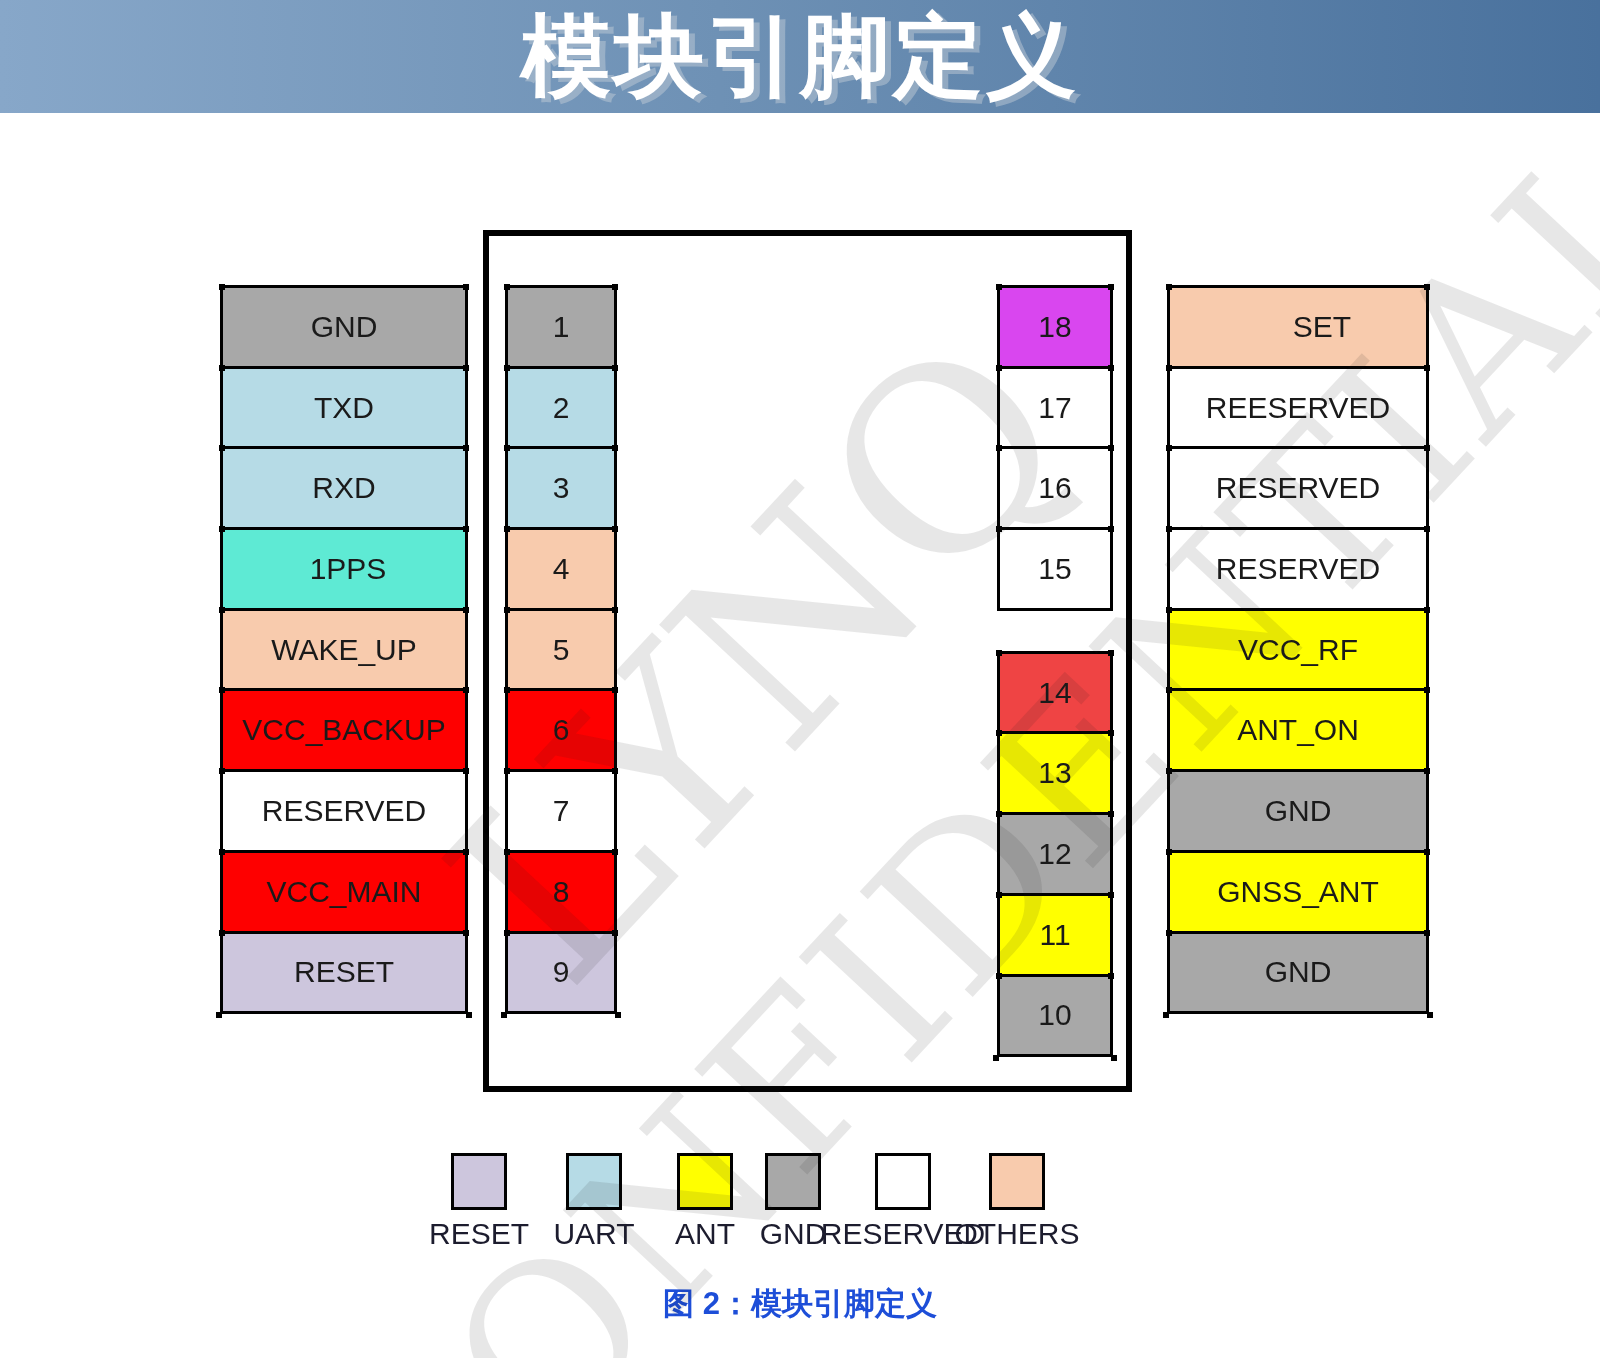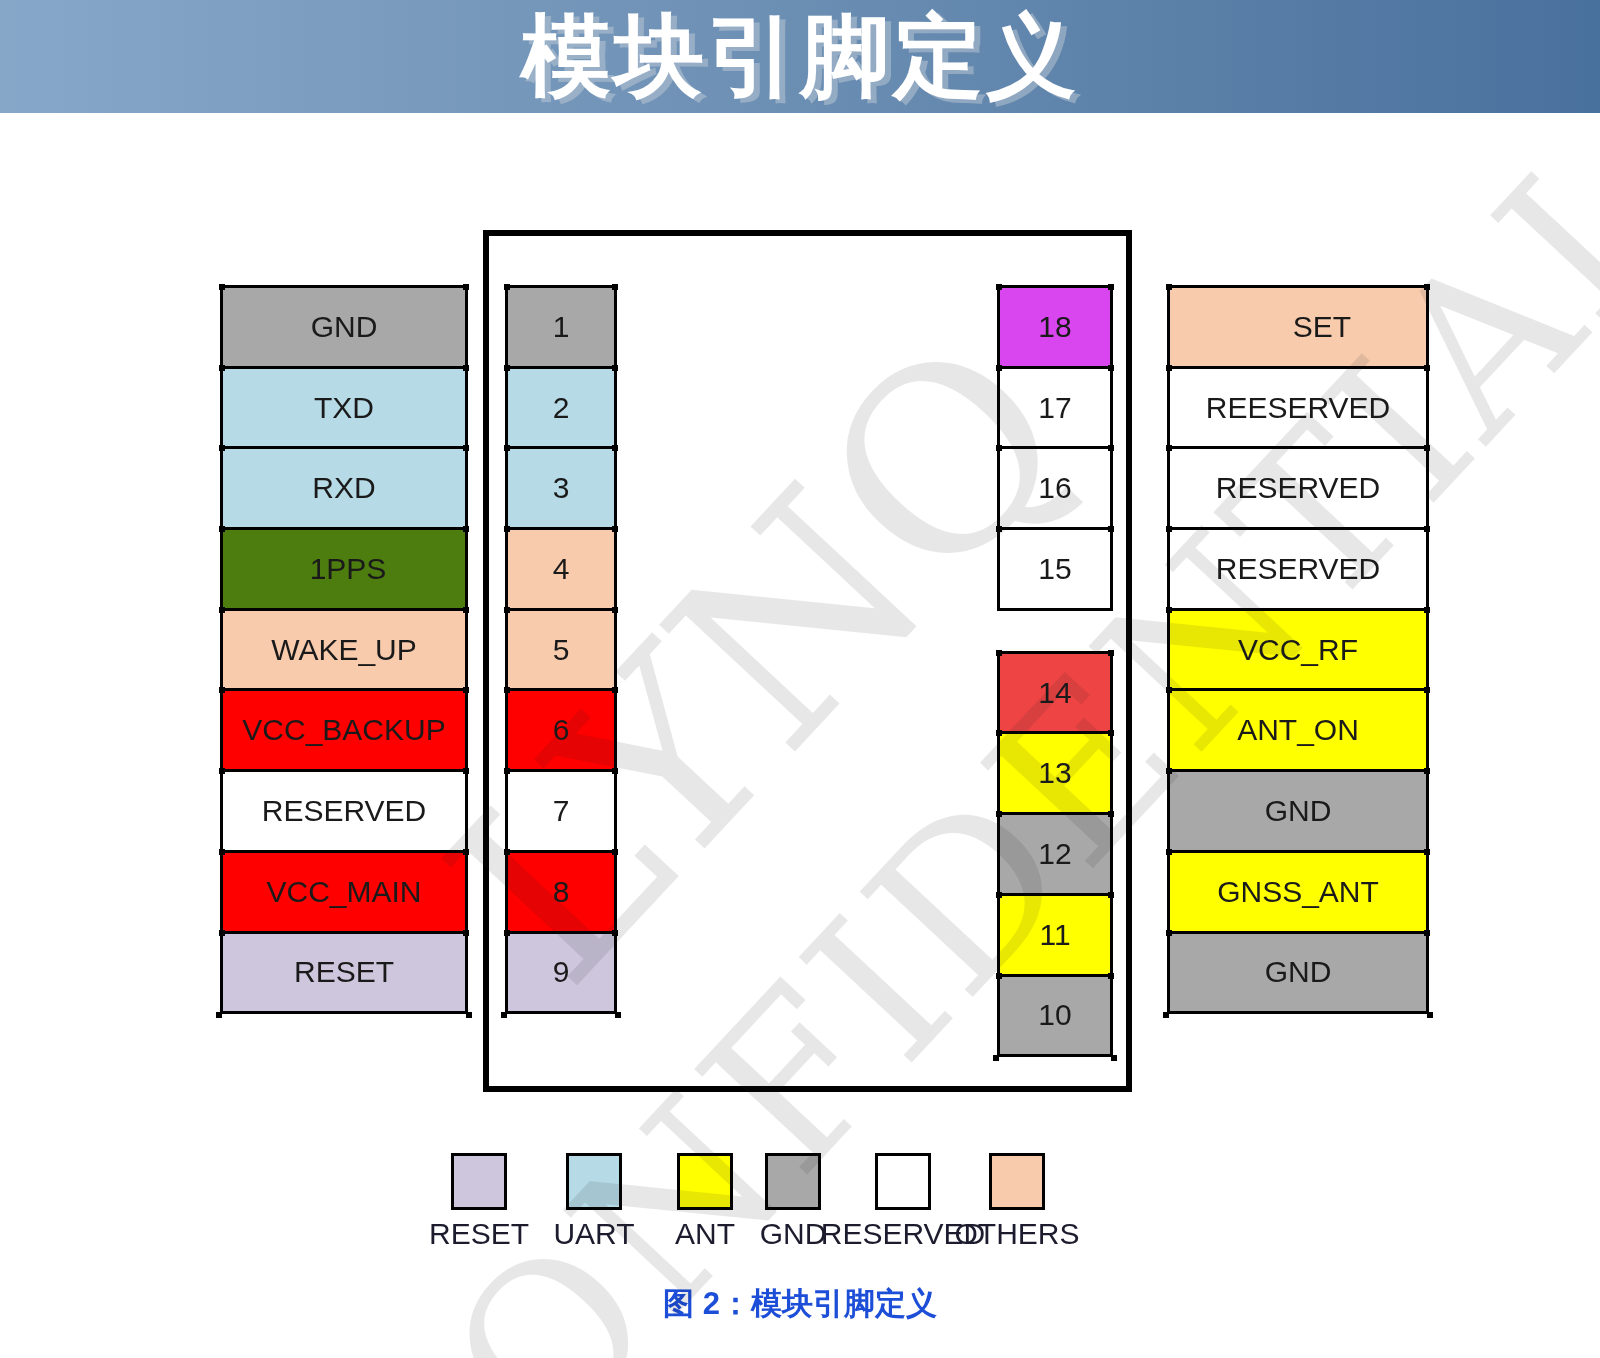--- a/index.html
+++ b/index.html
@@ -103,21 +103,21 @@
   <header class="titlebar">
     <h1>模块引脚定义</h1>
   </header>
 
   <div class="module-outline"></div>
 
   <div class="col col-left-names" id="left-names">
       <div class="cell" style="background: rgb(168, 168, 168);">GND</div>
       <div class="cell" style="background: rgb(182, 219, 230);">TXD</div>
       <div class="cell" style="background: rgb(182, 219, 230);">RXD</div>
-      <div class="cell" style="background: #4d7c0f; padding-left: 8px;">1PPS</div>
+      <div class="cell" style="background: #5eead4; padding-left: 8px;">1PPS</div>
       <div class="cell" style="background: rgb(248, 203, 173);">WAKE_UP</div>
       <div class="cell" style="background: rgb(254, 0, 0);">VCC_BACKUP</div>
       <div class="cell" style="background: rgb(255, 255, 255);">RESERVED</div>
       <div class="cell" style="background: rgb(254, 0, 0);">VCC_MAIN</div>
       <div class="cell" style="background: rgb(205, 198, 221);">RESET</div>
     </div>
   <div class="col col-left-nums" id="left-nums">
       <div class="cell" style="background: rgb(168, 168, 168);">1</div>
       <div class="cell" style="background: rgb(182, 219, 230);">2</div>
       <div class="cell" style="background: rgb(182, 219, 230);">3</div>

